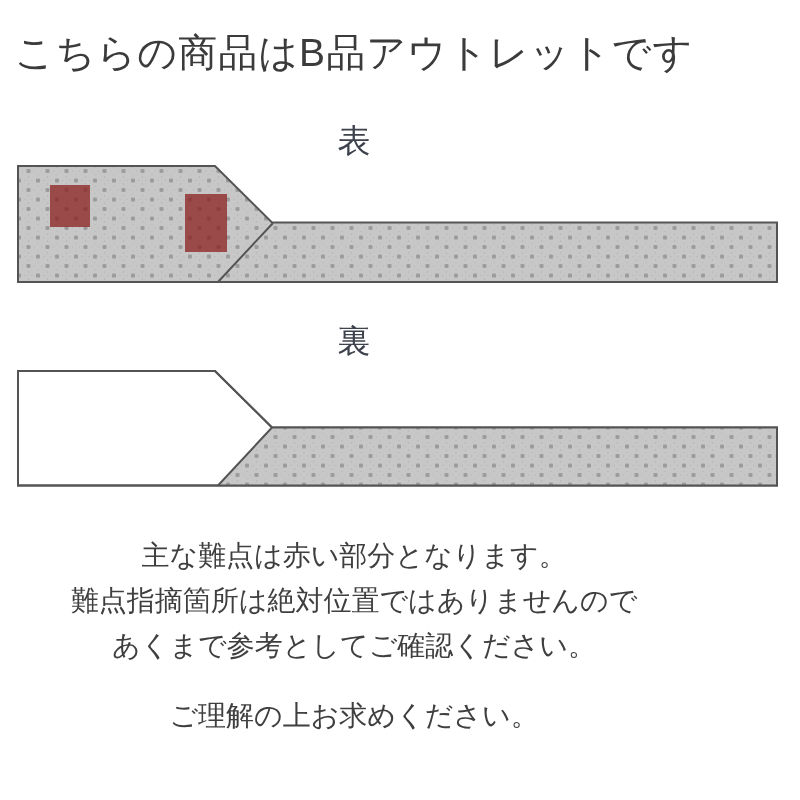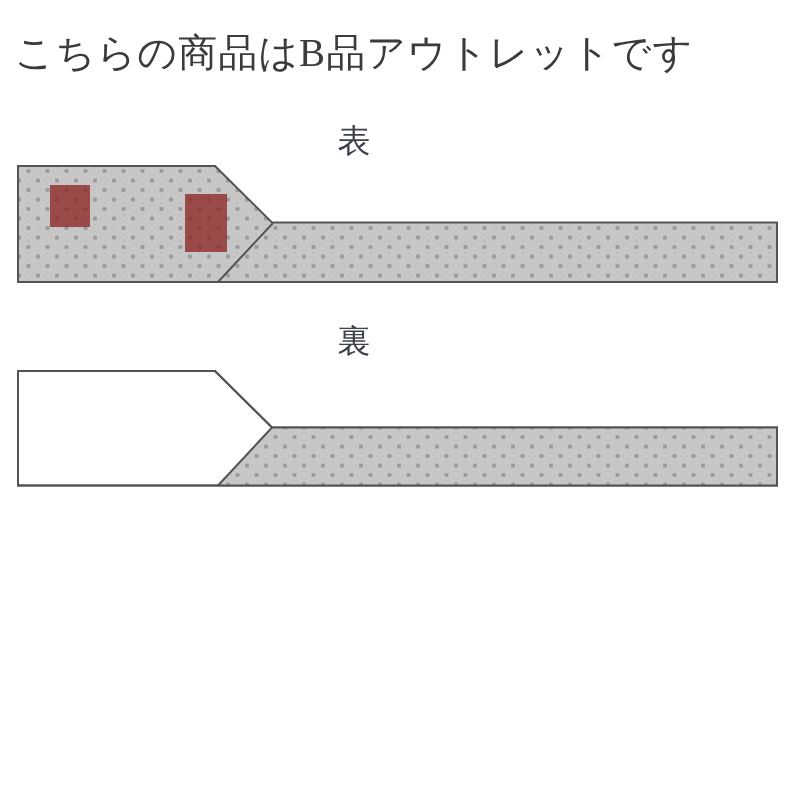--- a/index.html
+++ b/index.html
@@ -1,19 +1,19 @@
 <!DOCTYPE html>
 <html><head>
 <meta charset="utf-8">
 <style>
   html,body{margin:0;padding:0;background:#ffffff;}
   body{width:800px;height:800px;overflow:hidden;}
   .page{
     position:relative;width:708px;height:800px;
-    font-family:Liberation Serif, serif;
+    font-family:Liberation Sans, sans-serif;
     color:#3e3e3e;background:#ffffff;
   }
   .title{
     position:absolute;top:26px;left:0;width:100%;margin:0;
     text-align:center;font-size:39px;font-weight:normal;
     letter-spacing:1px;color:#3b3b3b;white-space:nowrap;
   }
   .section-label{
     position:absolute;left:0;width:100%;
     text-align:center;font-size:33px;color:#3e424c;
@@ -75,17 +75,23 @@
 
     <g>
       <path d="M 18 371 L 215 371 L 272 427.5 L 777 427.5 L 777 485.5 L 18 485.5 Z" fill="#ffffff" stroke="#545454" stroke-width="2" stroke-linejoin="miter"></path>
       <path d="M 272 427.5 L 777 427.5 L 777 485.5 L 218 485.5 Z" fill="url(#shippo)"></path>
       <path d="M 18 371 L 215 371 L 272 427.5 L 777 427.5 L 777 485.5 L 18 485.5 Z" fill="none" stroke="#545454" stroke-width="2" stroke-linejoin="miter"></path>
       <path d="M 272 427.5 L 218 485.5" fill="none" stroke="#545454" stroke-width="2"></path>
       <g id="back-markers"></g>
     </g>
   </svg>
 
+  <div class="note note-primary">
+    <p>主な難点は赤い部分となります。</p>
+    <p>難点指摘箇所は絶対位置ではありませんので</p>
+    <p>あくまで参考としてご確認ください。</p>
+  </div>
 
   <div class="note note-secondary">
+    <p>ご理解の上お求めください。</p>
   </div>
 
 </div>
 
 </body></html>

